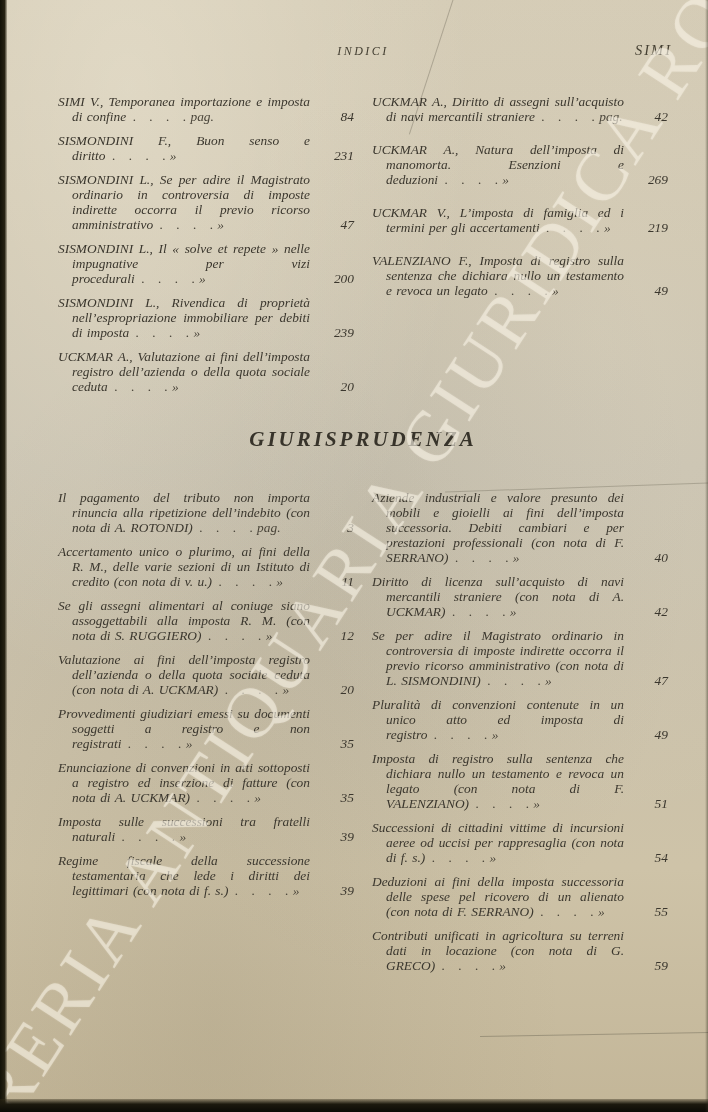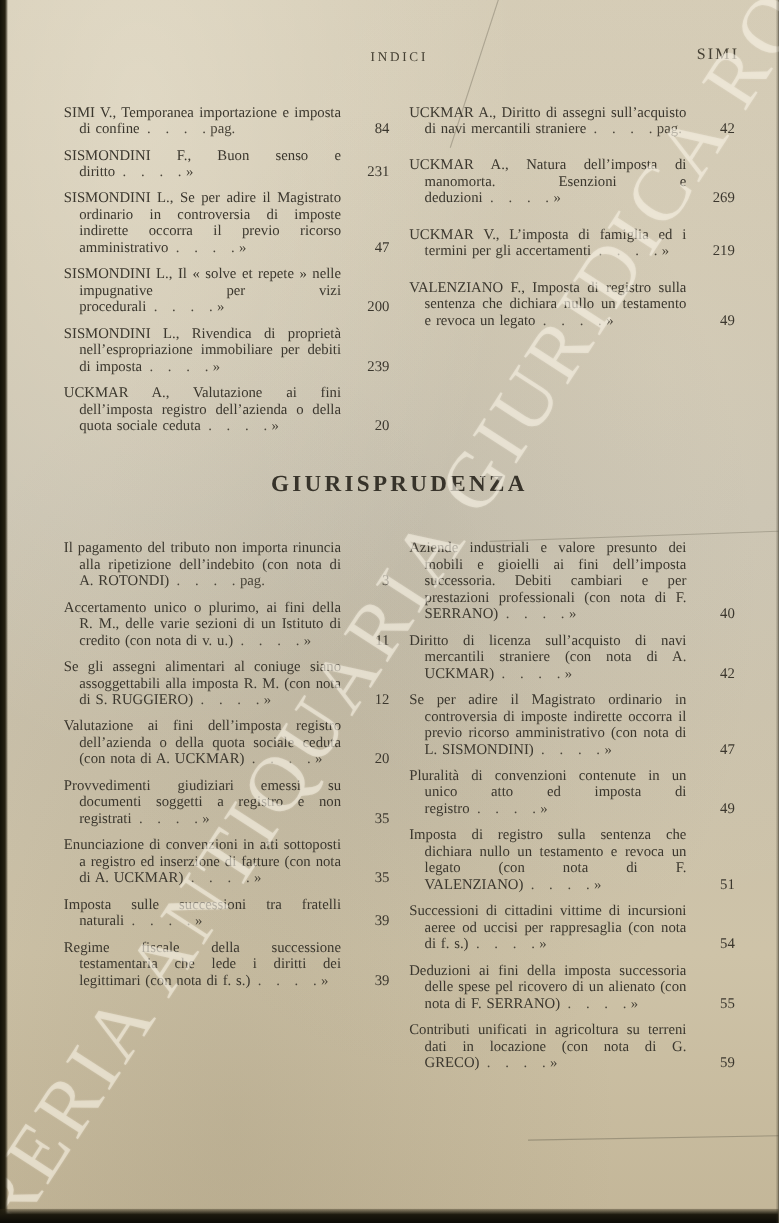--- a/index.html
+++ b/index.html
@@ -7,21 +7,21 @@
     position:relative;width:708px;height:1112px;overflow:hidden;
     font-family:"Liberation Serif","DejaVu Serif",serif;
     color:#3b372e;
     background:
       radial-gradient(ellipse at 18% 8%, rgba(255,250,235,0.30), transparent 42%),
       radial-gradient(ellipse at 85% 30%, rgba(235,228,210,0.18), transparent 45%),
       radial-gradient(ellipse at 55% 48%, rgba(120,118,108,0.10), transparent 55%),
       radial-gradient(ellipse at 30% 92%, rgba(110,100,75,0.12), transparent 50%),
       linear-gradient(180deg,#d4cbb5 0%,#cfc6b0 22%,#c9c2b0 42%,#cac1ab 58%,#cec3a8 78%,#c3b698 100%);
   }
-  .content{position:absolute;left:58px;right:40px;top:44px;z-index:1;}
+  .content{position:absolute;left:58px;right:40px;top:44px;z-index:1;font-style:italic;}
   .pagehead{position:relative;height:20px;margin-bottom:30px;}
   .running-title{
     position:absolute;left:0;right:0;text-align:center;
     font-size:12px;letter-spacing:2.5px;color:#454033;
   }
   .folio{position:absolute;right:-4px;top:-2px;font-size:14.5px;letter-spacing:2px;color:#454033;}
   .cols{display:flex;gap:18px;}
   .col{flex:1;min-width:0;}
   .entry{
     position:relative;

